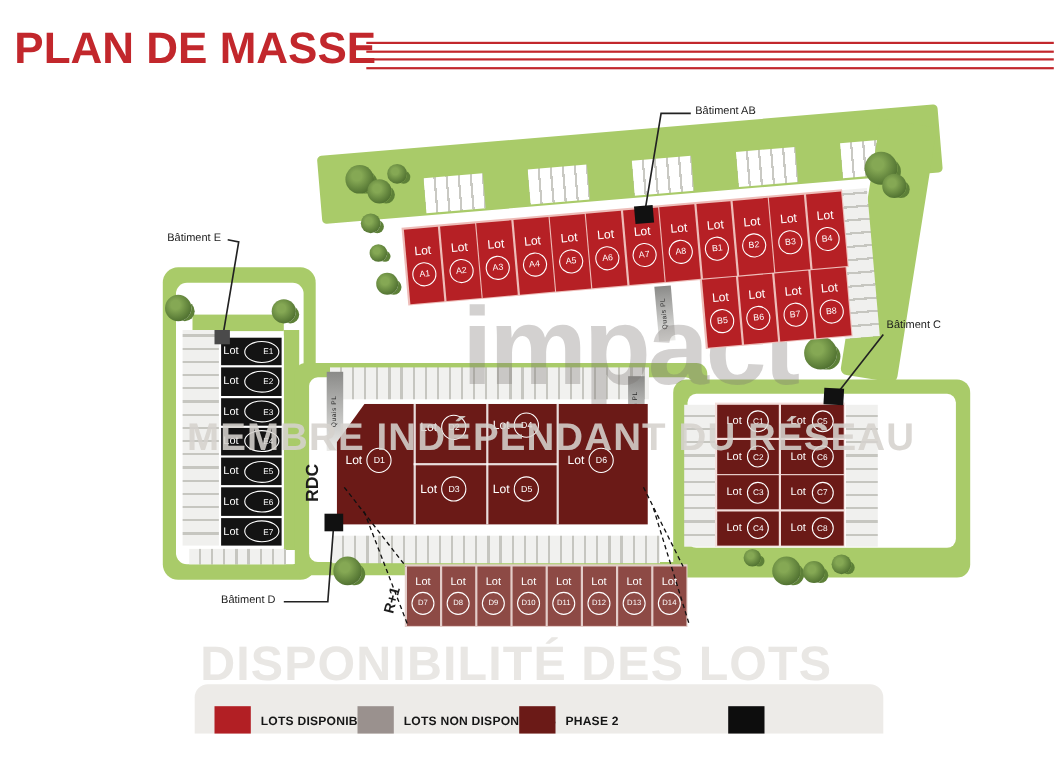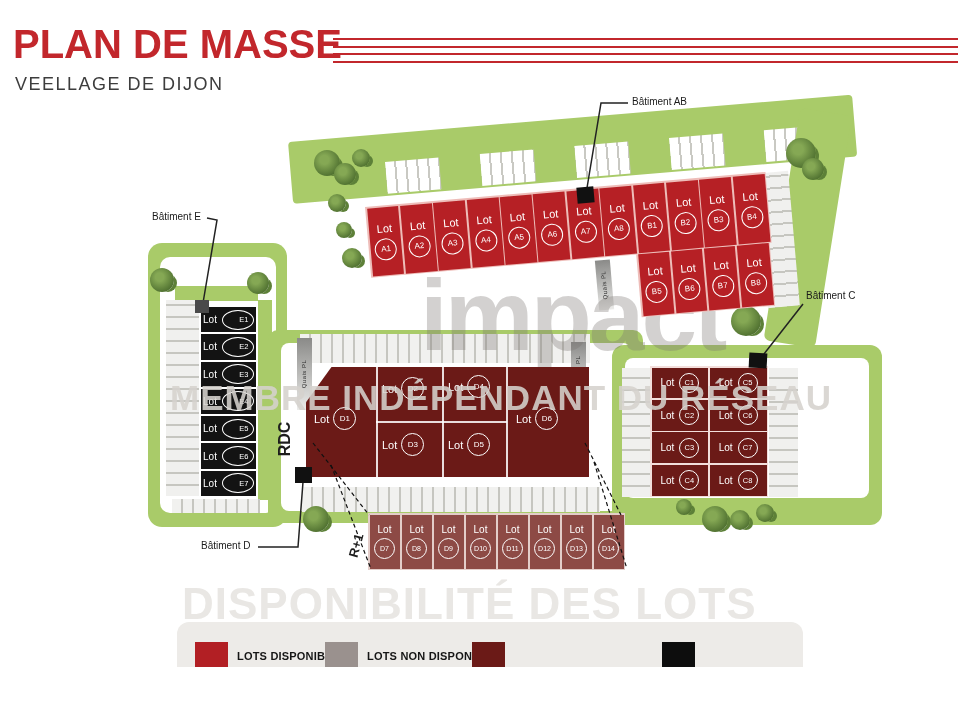--- a/index.html
+++ b/index.html
@@ -101,21 +101,20 @@
 
 <div class="plan">
 
   <div class="title">PLAN DE MASSE</div>
   <div class="title-lines">
     <div></div>
       <div></div>
       <div></div>
       <div></div>
   </div>
-  <div class="subtitle">VEELLAGE DE DIJON</div>
 
   <div class="wm-avail">DISPONIBILITÉ DES LOTS</div>
 
   <div class="block green" style="left:288px;top:142px;width:566px;height:62px;transform:rotate(-4.8deg);transform-origin:0 0;border-radius:4px;">
     <div class="stalls-h" style="left:95px;bottom:2px;width:54px;height:32px;"></div>
     <div class="stalls-h" style="left:190px;bottom:2px;width:54px;height:32px;"></div>
     <div class="stalls-h" style="left:285px;bottom:2px;width:54px;height:32px;"></div>
     <div class="stalls-h" style="left:380px;bottom:2px;width:54px;height:32px;"></div>
     <div class="stalls-h" style="left:475px;bottom:2px;width:54px;height:32px;"></div>
   </div>
@@ -398,16 +397,17 @@
   <div class="rot-label" style="left:344px;top:538px;font-size:13px;transform:rotate(-75deg);">R+1</div>
 
   <div class="wm-member">MEMBRE INDÉPENDANT DU RÉSEAU</div>
 
   <div class="legend">
     <div class="sw" style="left: 18px; background: rgb(178, 31, 36);"></div>
     <div class="lb" style="left:60px;">LOTS DISPONIBLES</div>
     <div class="sw" style="left: 148px; background: rgb(154, 145, 142);"></div>
     <div class="lb" style="left:190px;">LOTS NON DISPONIBLES</div>
     <div class="sw" style="left: 295px; background: rgb(107, 26, 23);"></div>
+    <div class="lb" style="left:337px;">PHASE 2</div>
     <div class="sw" style="left: 485px; background: rgb(13, 13, 13);"></div>
   </div>
 
 </div>
 
 </body></html>

